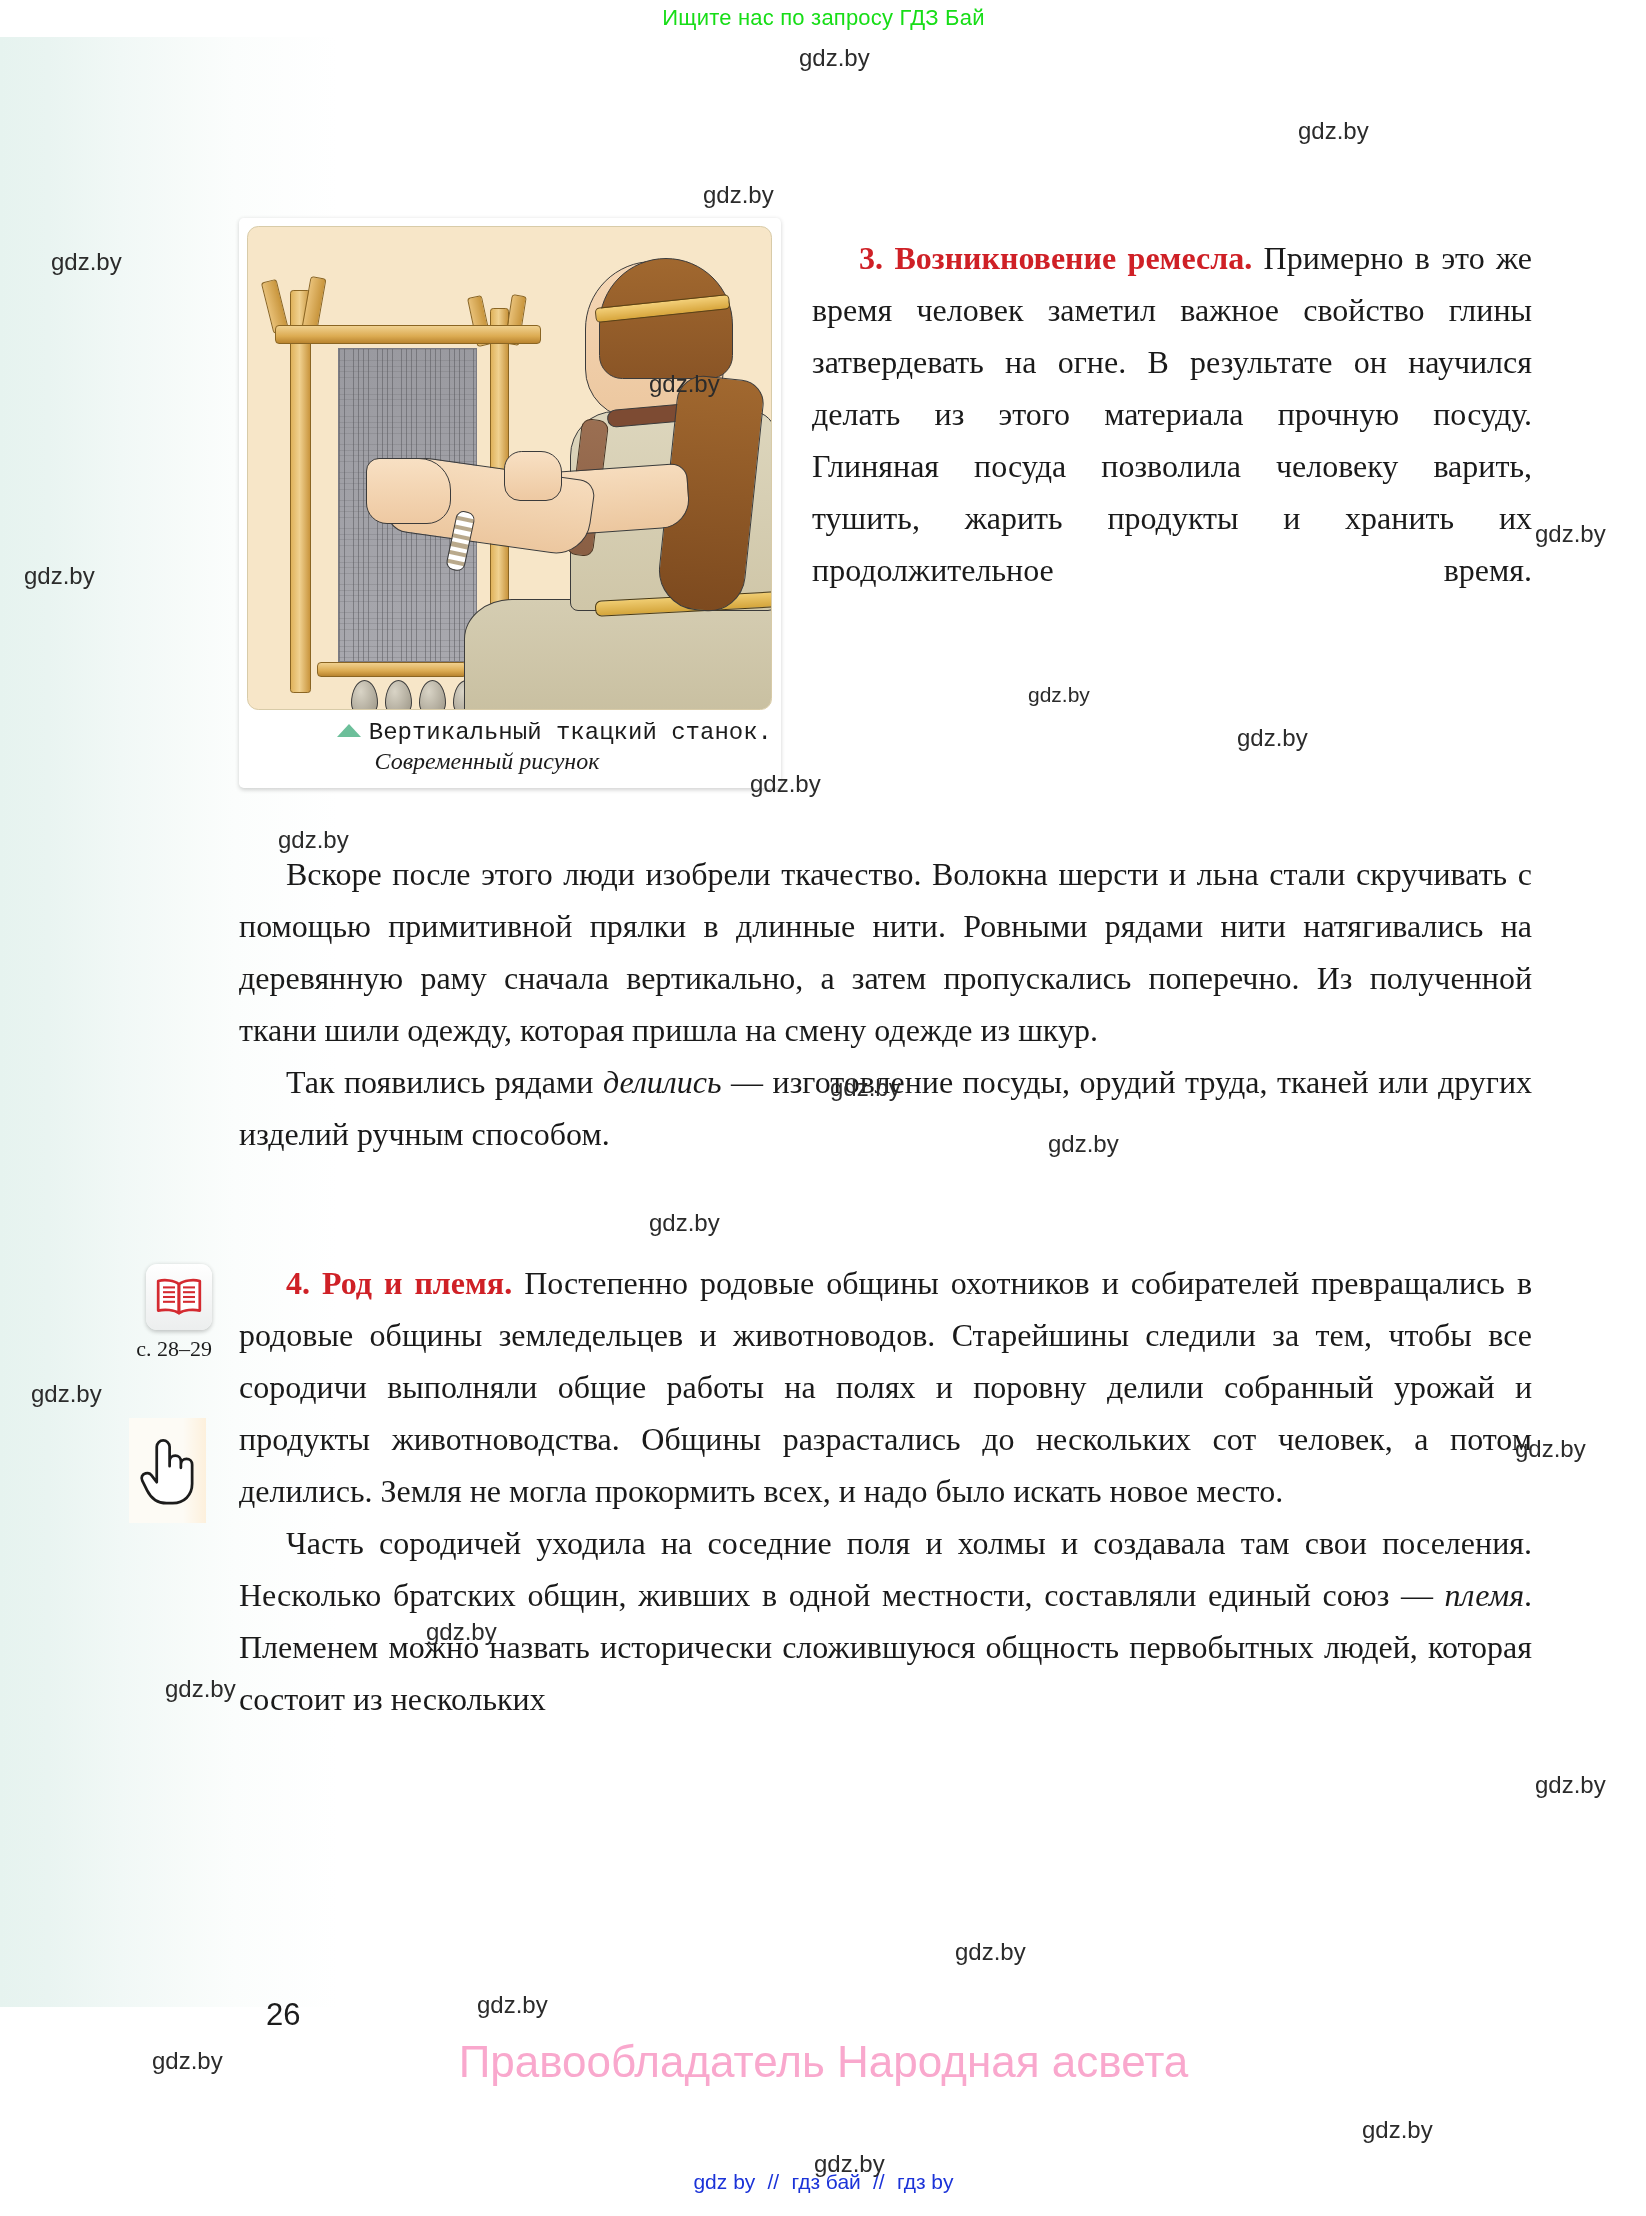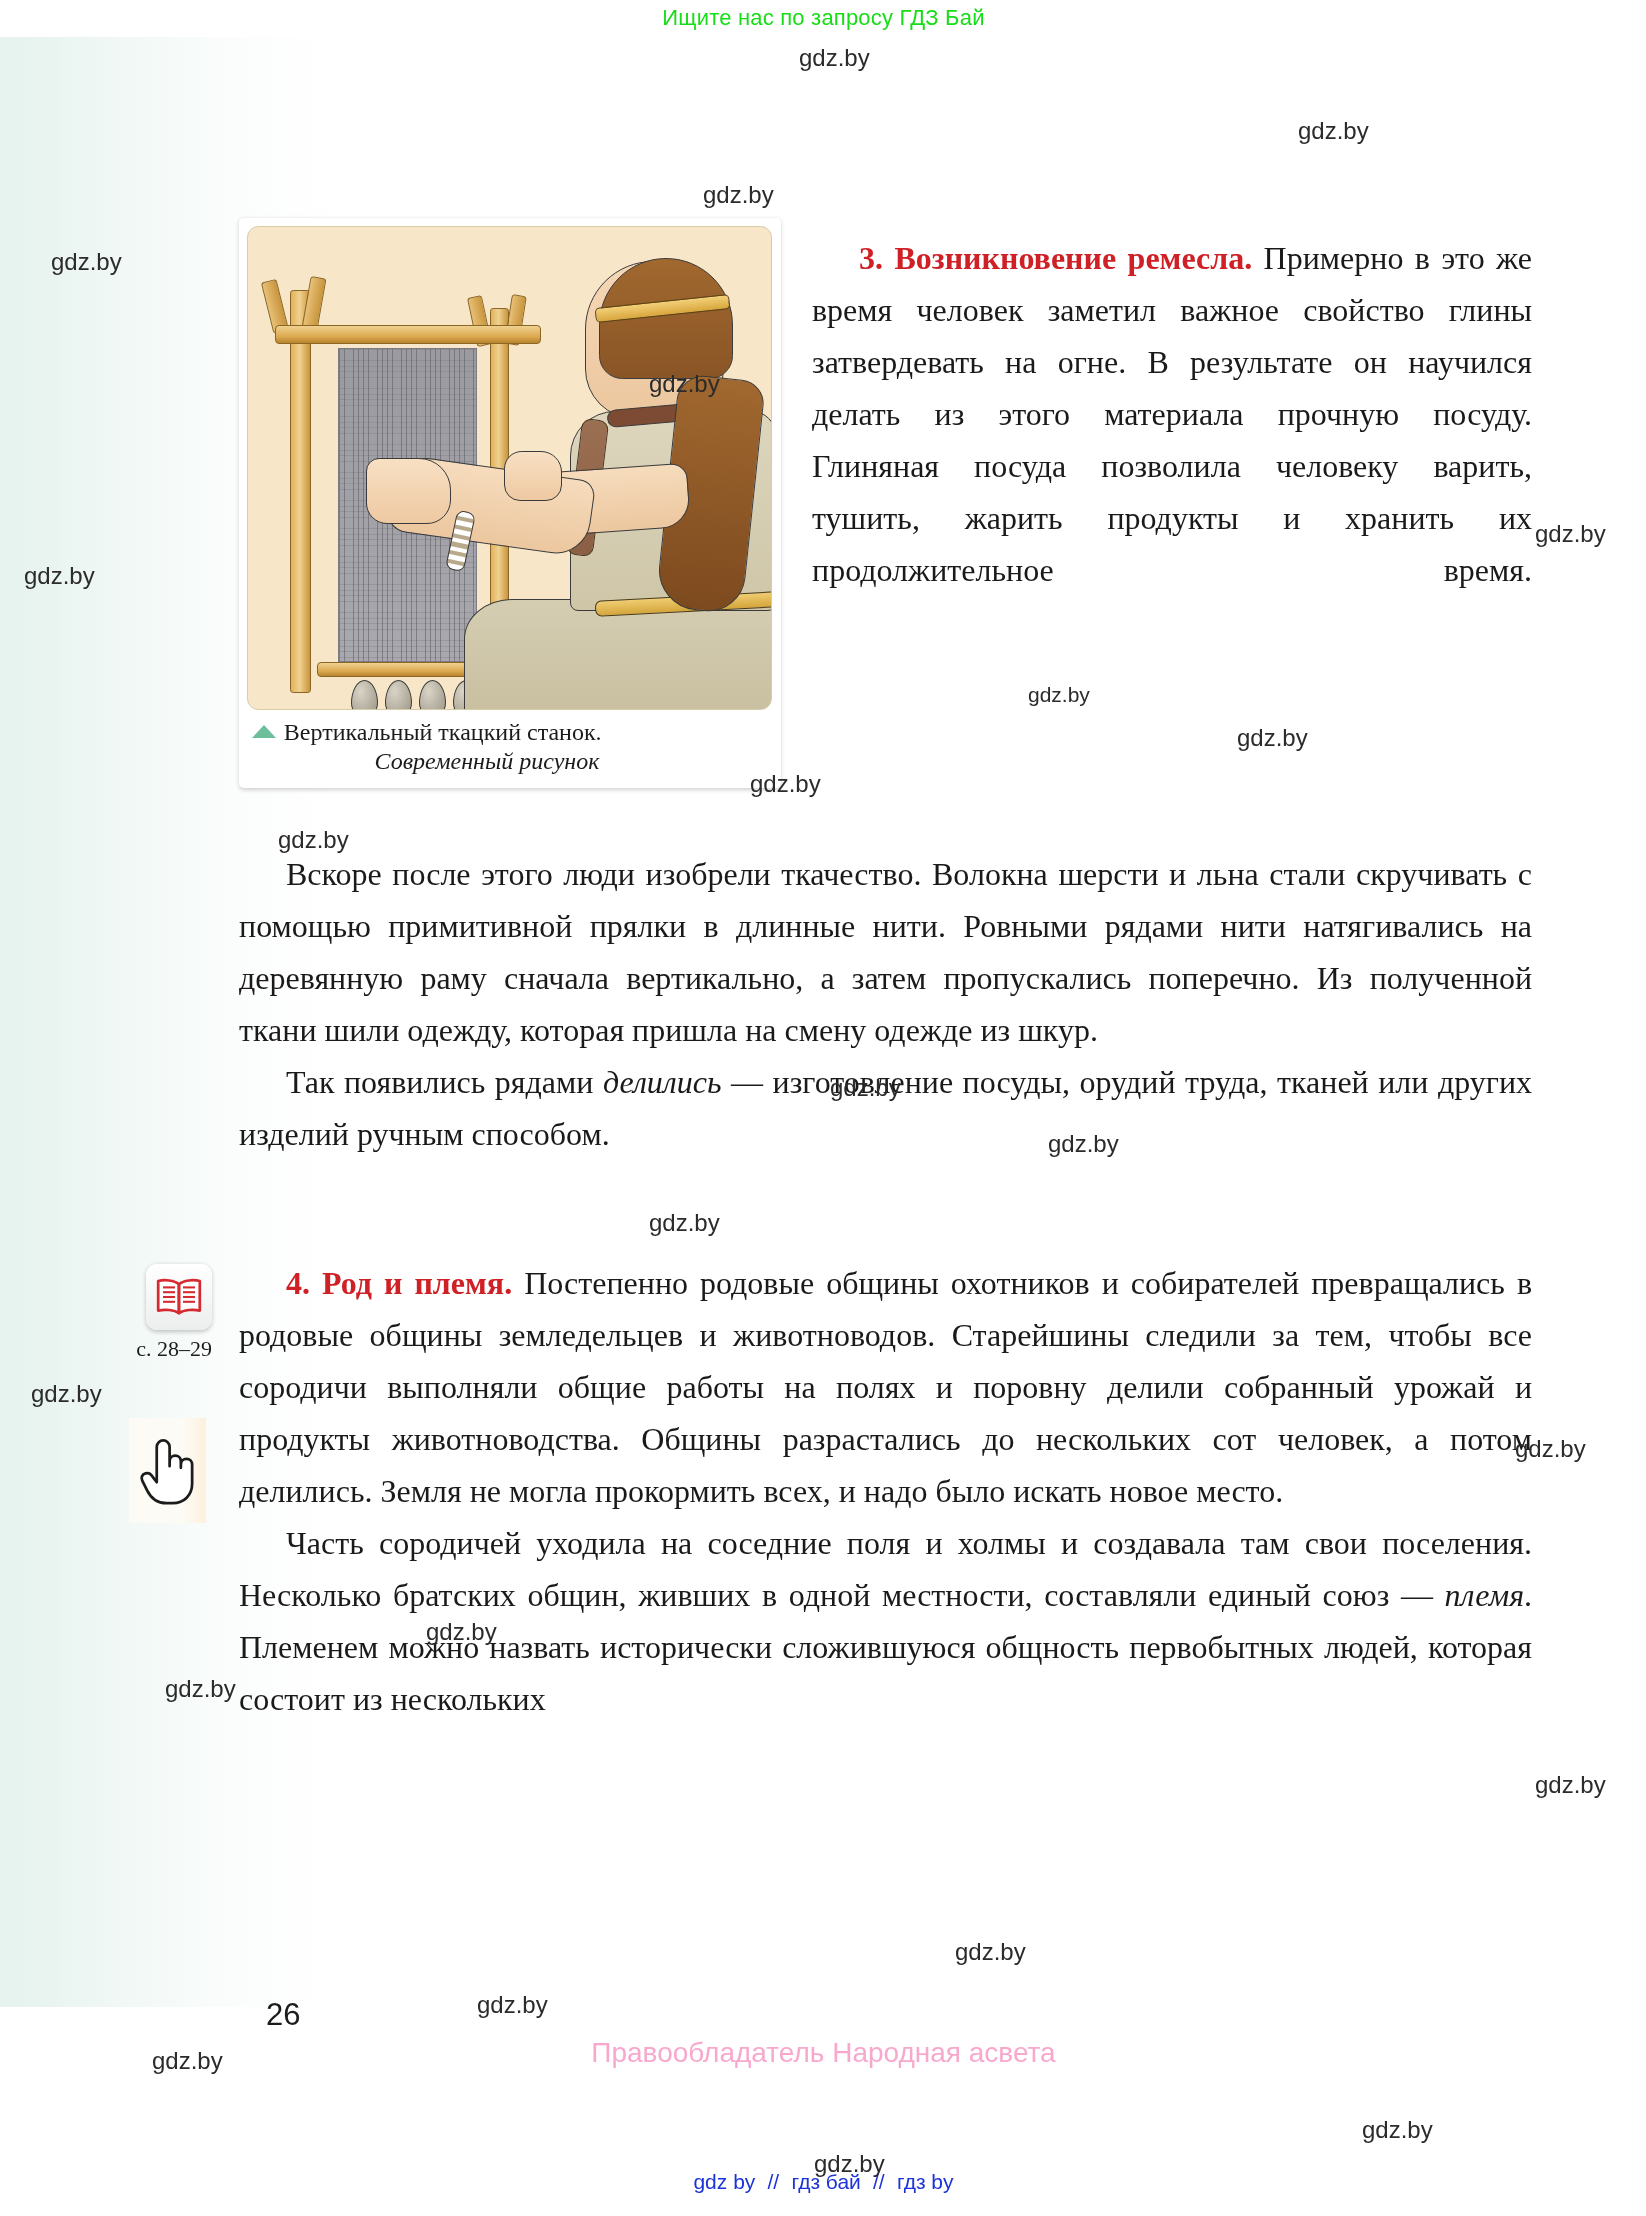--- a/index.html
+++ b/index.html
@@ -209,21 +209,21 @@
   }
 
   .figcap {
     width: 525px;
     margin-top: 8px;
     font-size: 24px;
     line-height: 1.22;
     color: #1b1b1b;
     text-align: center;
   }
-  .figcap .line1 { display: block; text-align: left; padding-left: 4.8px; }
+  .figcap .line1 { display: block; text-align: right; padding-left: 4.8px; font-family: Liberation Mono, monospace; }
   .figcap .line2 { display: block; font-style: italic; text-align: center; padding-right: 45px; }
   .tri {
     display: inline-block;
     width: 0; height: 0;
     border-left: 12px solid transparent;
     border-right: 12px solid transparent;
     border-bottom: 13.7px solid #6cbf9a;
     margin-right: 8px;
     position: relative; top: -2.4px;
   }
@@ -292,21 +292,21 @@
   .pagenum {
     position: absolute; left: 266px; top: 1997px;
     font-size: 31px; color: #1c1c1c;
     font-family: "Liberation Sans", "DejaVu Sans", sans-serif;
   }
   
   .copyright {
     position: absolute; left: 0; top: 2037px;
     width: 1647px; text-align: center;
     font-family: "Liberation Sans", "DejaVu Sans", sans-serif;
-    font-size: 28px;
+    font-size: 44px;
     color: #f9a8cd;
     white-space: nowrap;
   }
   
   .footlinks {
     position: absolute; left: 0; top: 2170px;
     width: 1647px; text-align: center;
     font-family: "Liberation Sans", "DejaVu Sans", sans-serif;
     font-size: 21px;
     color: #1b33d8;

